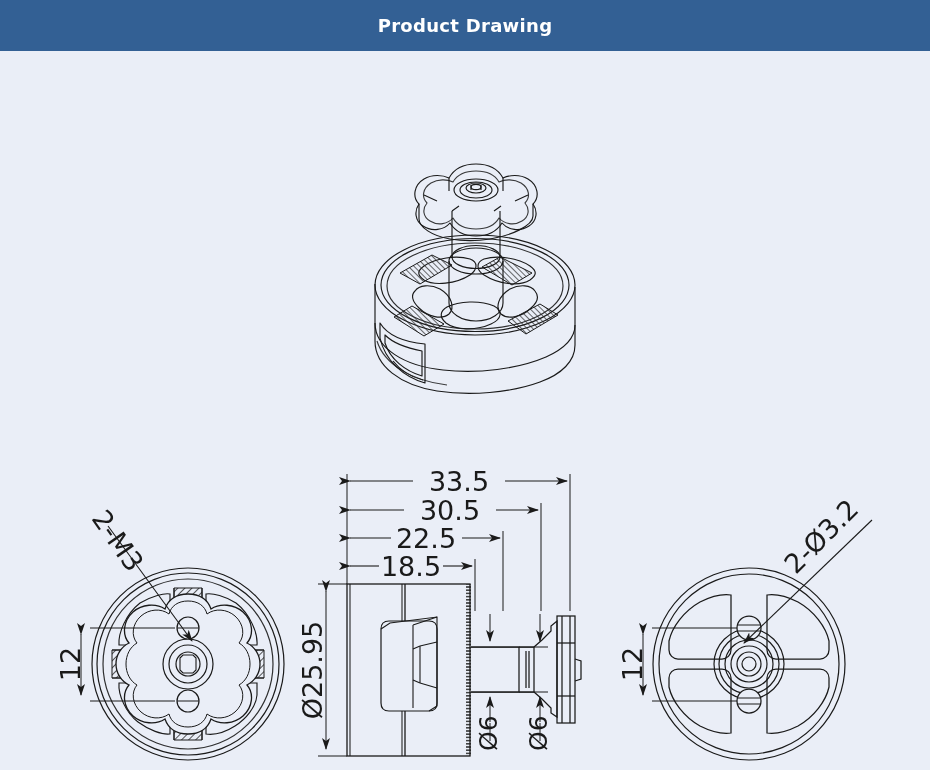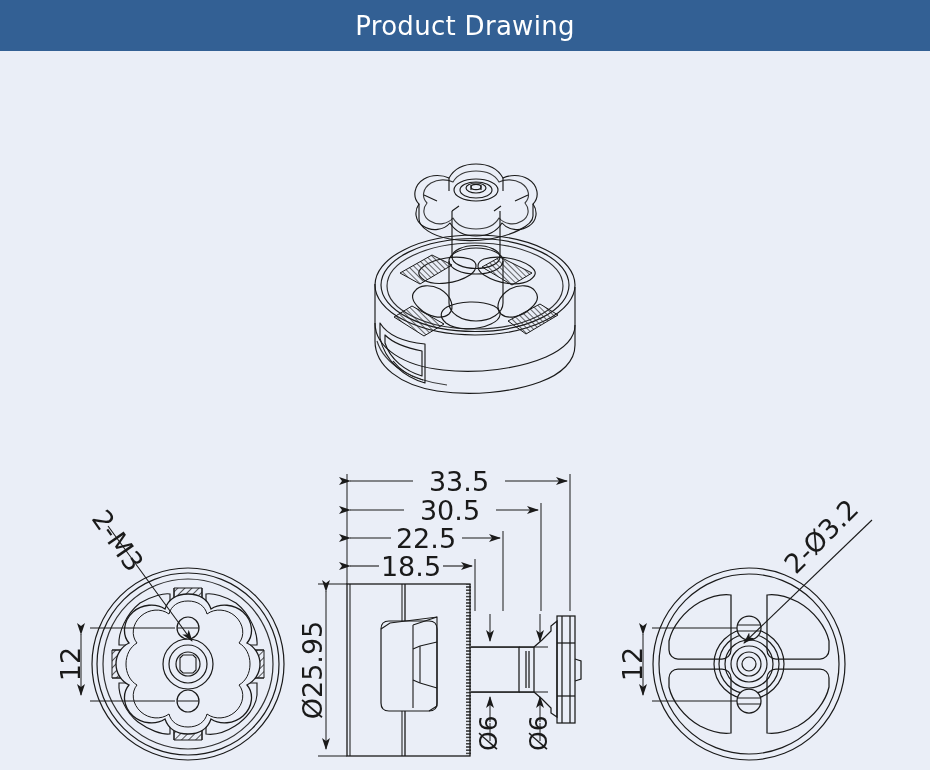--- a/index.html
+++ b/index.html
@@ -21,24 +21,24 @@
     top: 0;
     width: 930px;
     height: 51px;
     background: #336094;
     display: flex;
     align-items: center;
     justify-content: center;
   }
   #header-title {
     color: #ffffff;
-    font-size: 26px;
+    font-size: 18px;
     font-family: "DejaVu Sans", sans-serif;
     letter-spacing: 0.3px;
-    font-weight: 400;
+    font-weight: 700;
     text-align: right;
   }
   #drawing-area {
     position: absolute;
     left: 0;
     top: 51px;
     width: 930px;
     height: 719px;
   }
   svg.dw {

